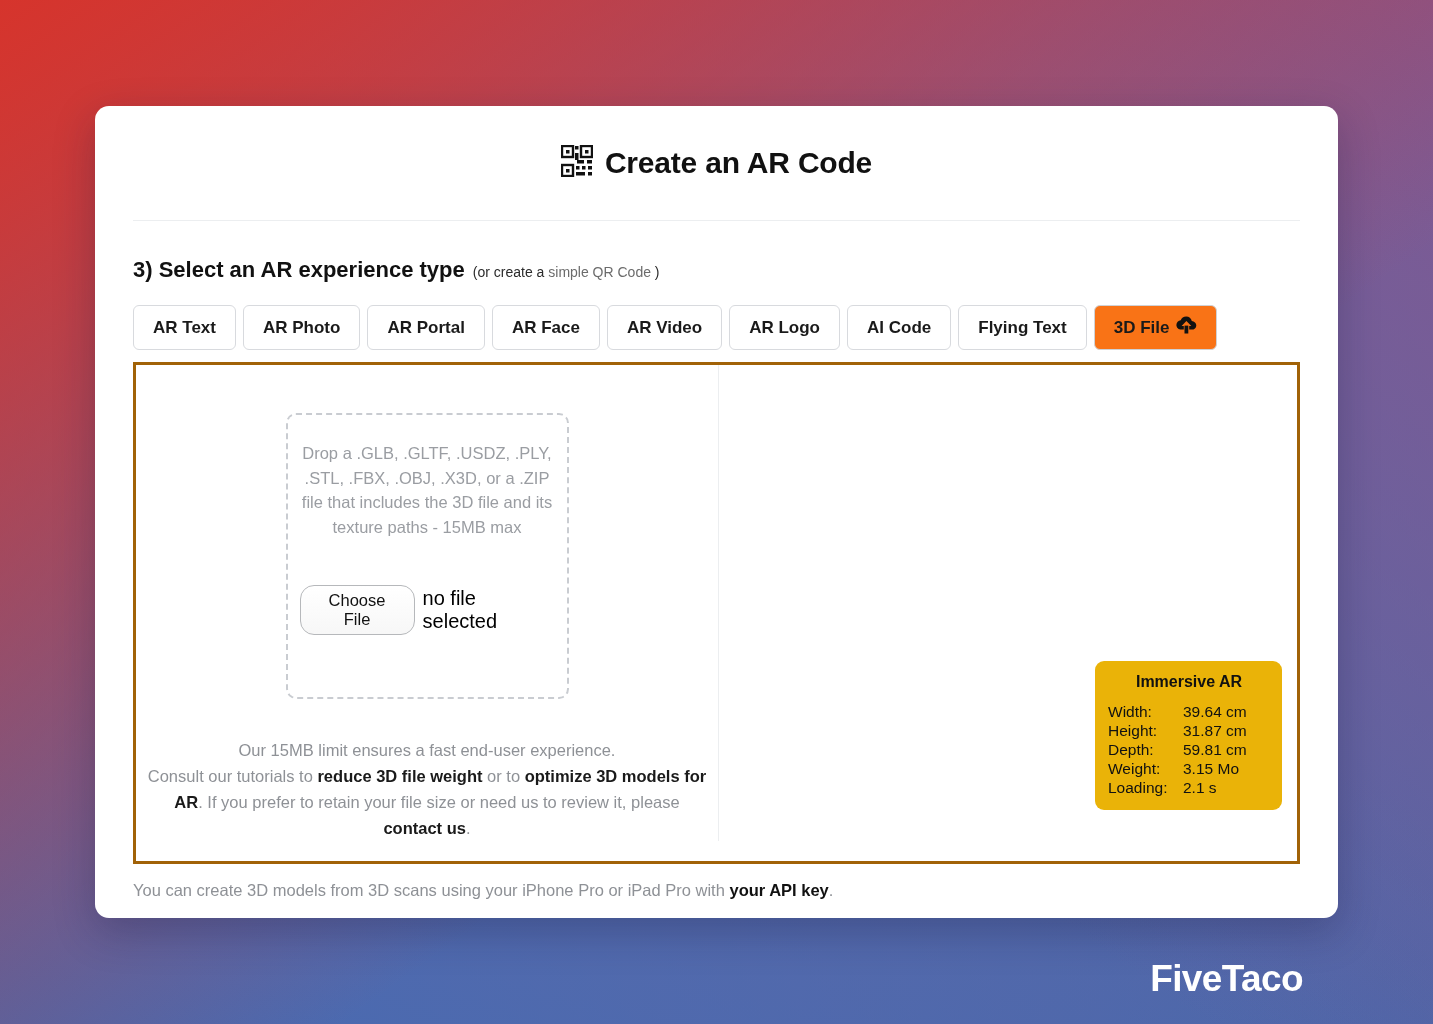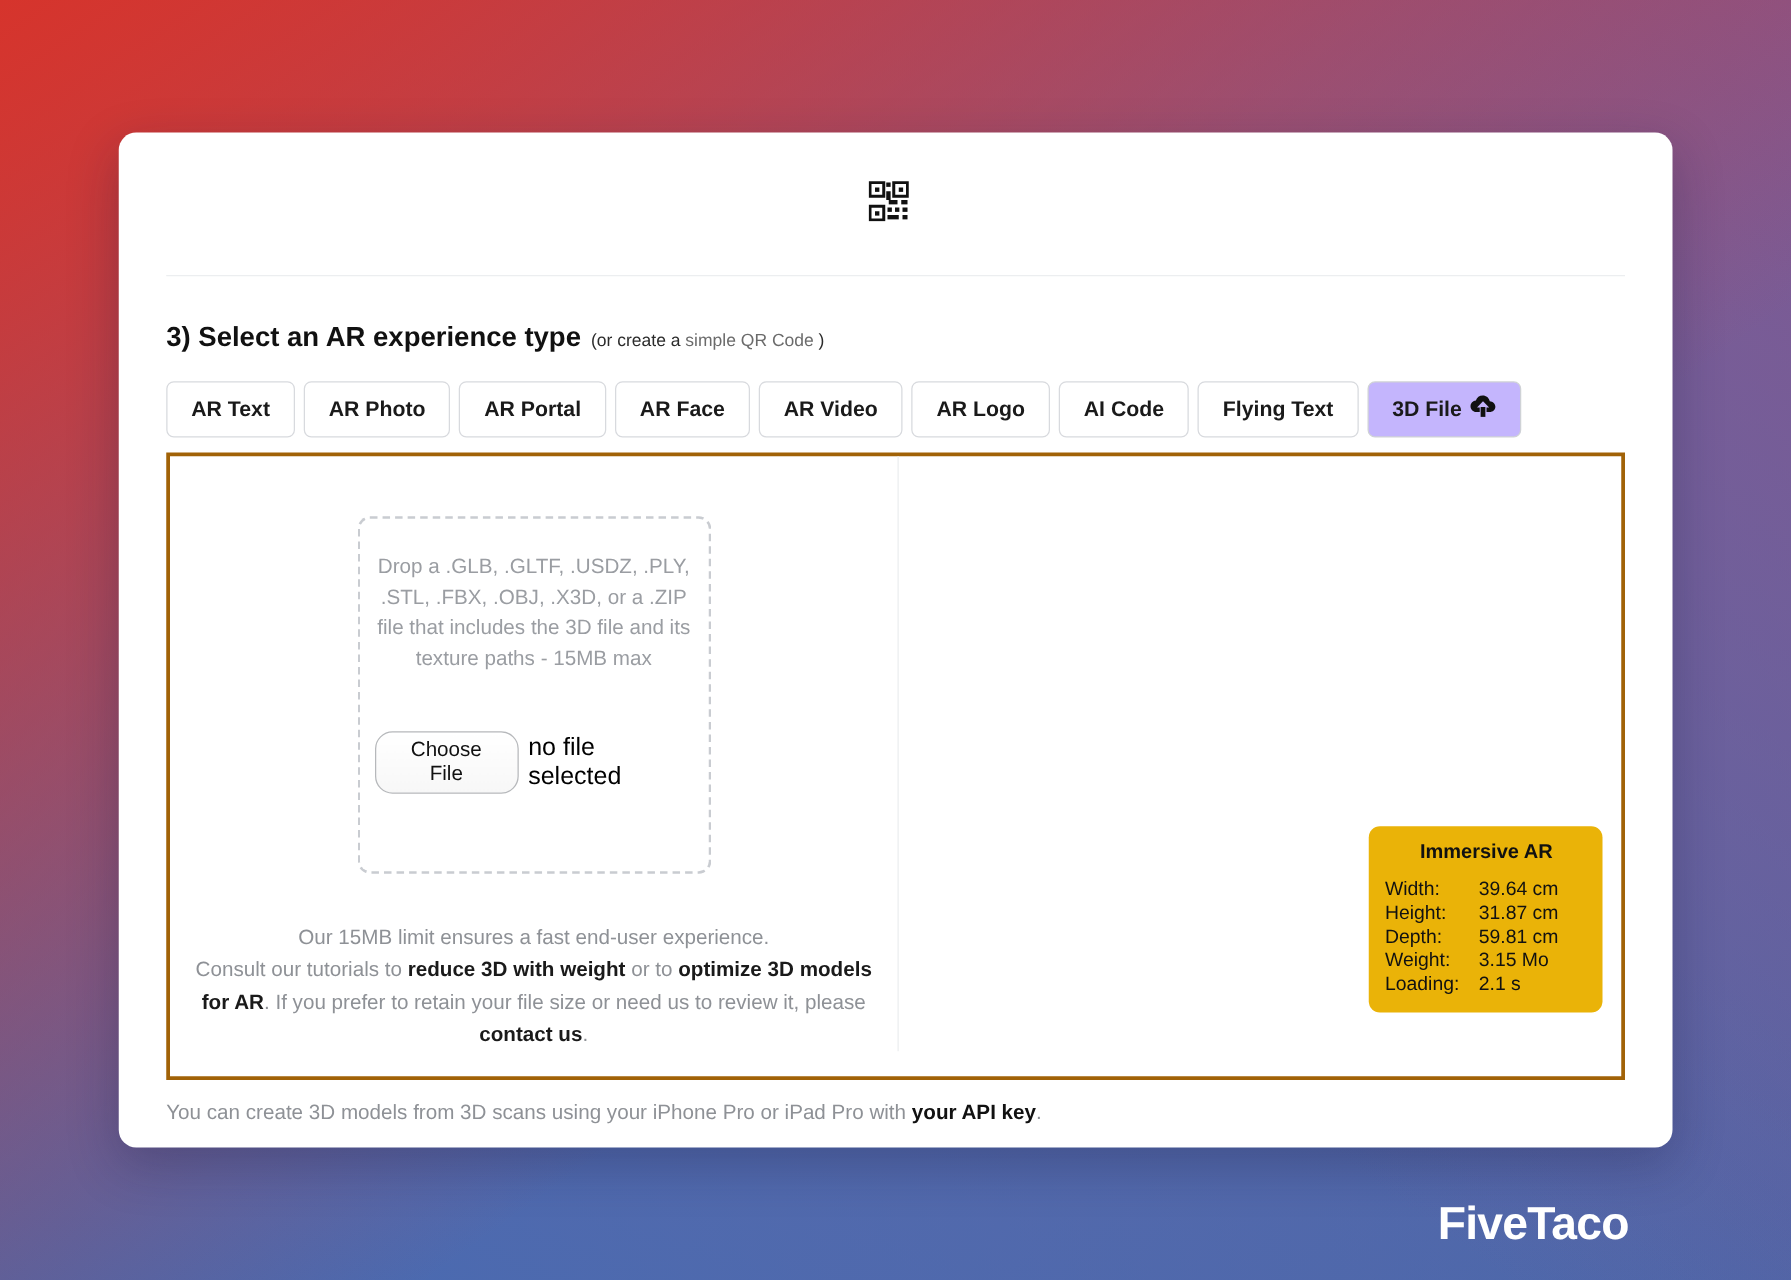--- a/index.html
+++ b/index.html
@@ -93,21 +93,21 @@
     align-items: center;
     justify-content: center;
     gap: 7px;
     font-size: 17px;
     font-weight: bold;
     color: #1a1a1a;
     cursor: pointer;
     white-space: nowrap;
   }
   .tab.active {
-    background: #c4b5fd;
+    background: #f97316;
     border-color: #cfd2d6;
     align-items: center;
   }
 
   
   .panels {
     display: flex;
     margin-top: 12px;
     border: 3px solid #a16207;
     height: 502px;
@@ -252,20 +252,21 @@
           <rect x="16" y="15" width="7" height="3.5"></rect>
           <rect x="26" y="15" width="5" height="3.5"></rect>
           <rect x="15" y="21" width="3.5" height="3.5"></rect>
           <rect x="21" y="21" width="3.5" height="3.5"></rect>
           <rect x="27" y="21" width="4" height="3.5"></rect>
           <rect x="15" y="27" width="9" height="3.5"></rect>
           <rect x="27" y="27" width="4" height="3.5"></rect>
         </g>
       </svg>
     </span>
+    <span class="page-title">Create an AR Code</span>
   </div>
 
   <div class="divider"></div>
 
   <div class="step-row">
     <span class="step-title">3) Select an AR experience type</span>
     <span class="step-note"><span>(or create a </span><span class="link">simple QR Code</span><span> )</span></span>
   </div>
 
   <div class="tabs">
@@ -310,21 +311,21 @@
       <div class="dropzone">
         <div class="dropzone-text">Drop a .GLB, .GLTF, .USDZ, .PLY, .STL, .FBX, .OBJ, .X3D, or a .ZIP file that includes the 3D file and its texture paths - 15MB max</div>
         <div class="file-input-row">
           <button class="choose-file-btn">Choose File</button>
           <span class="file-status">no file selected</span>
         </div>
       </div>
 
       <div class="helper">
         <span>Our 15MB limit ensures a fast end-user experience.</span><br>
-        <span>Consult our tutorials to </span><b>reduce 3D with weight</b><span> or to </span><b>optimize 3D models for AR</b><span>. If you prefer to retain your file size or need us to review it, please </span><b>contact us</b><span>.</span>
+        <span>Consult our tutorials to </span><b>reduce 3D file weight</b><span> or to </span><b>optimize 3D models for AR</b><span>. If you prefer to retain your file size or need us to review it, please </span><b>contact us</b><span>.</span>
       </div>
     </div>
 
     <div class="panel-right">
       <div class="model-stage">
         <svg class="model-svg" width="260" height="220" viewBox="0 0 260 220">
 
           <ellipse cx="155" cy="175" rx="45" ry="14" fill="#2e2e2e"></ellipse>
           <path d="M112 172 L198 172 L190 186 L120 186 Z" fill="#262626"></path>
           <rect x="116" y="178" width="24" height="15" rx="3" fill="#1f1f1f"></rect>

